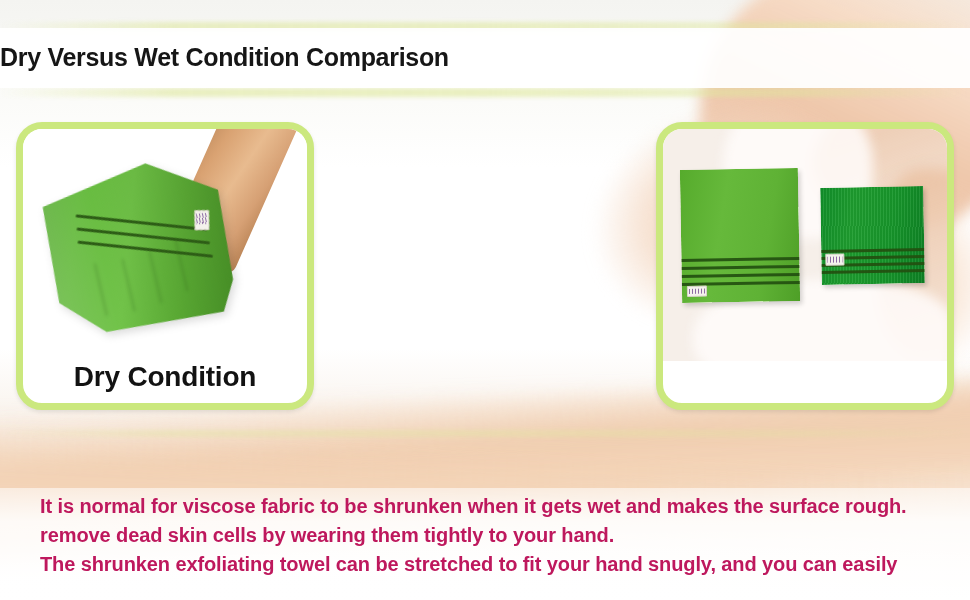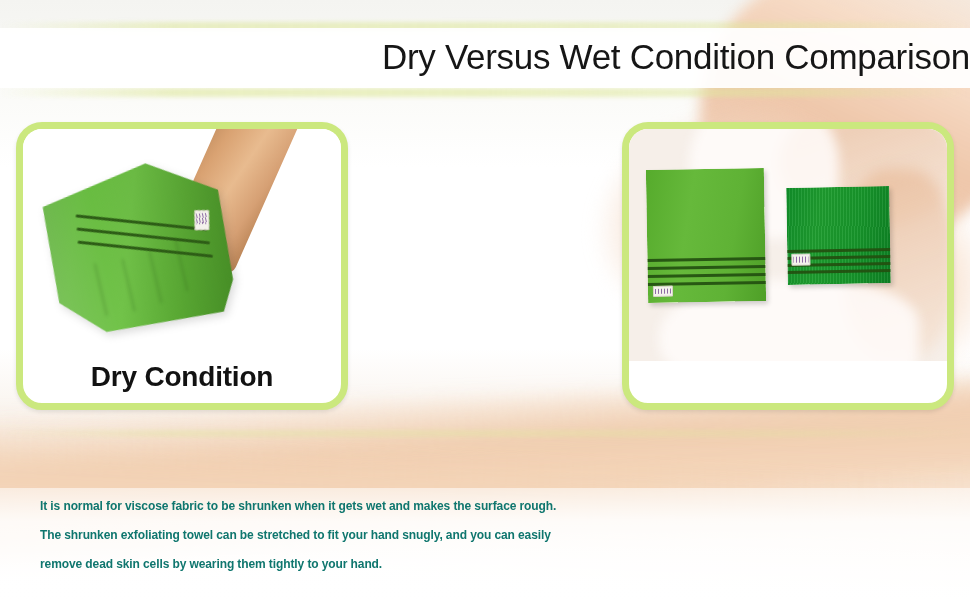--- a/index.html
+++ b/index.html
@@ -132,41 +132,41 @@
     background: linear-gradient(180deg,
       rgba(255,255,255,0.55) 0%,
       rgba(255,255,255,0.88) 30%,
       rgba(255,255,255,0.93) 100%);
   }
 
   
   .title {
     position: absolute;
     left: 0; top: 31px; width: 100%;
-    text-align: right;
-    font-size: 35px;
-    font-weight: normal;
+    text-align: left;
+    font-size: 25px;
+    font-weight: bold;
     color: #161616;
     letter-spacing: -0.3px;
     line-height: 52px;
     white-space: nowrap;
   }
 
   
   .panels {
     position: absolute;
     left: 16px; top: 122px;
     width: 938px; height: 288px;
     display: flex;
     justify-content: space-between;
   }
 
   .panel {
     position: relative;
-    width: 332px; height: 288px;
+    width: 298px; height: 288px;
     border: 7px solid #cbe87e;
     border-radius: 26px;
     background: #ffffff;
     overflow: hidden;
     box-shadow: 0 2px 4px rgba(0,0,0,0.10);
     text-decoration: underline;
   }
 
   .panel-photo {
     position: absolute;
@@ -337,23 +337,23 @@
     position: absolute; inset: 0;
     background: repeating-linear-gradient(92deg,
       rgba(255,255,255,0.07) 0px, rgba(255,255,255,0.07) 1px,
       rgba(0,0,0,0.05) 1px, rgba(0,0,0,0.05) 3px);
   }
 
   
   .caption {
     position: absolute;
     left: 40px; top: 492px; width: 894px;
-    font-size: 12px;
+    font-size: 20px;
     font-weight: bold;
-    color: #0f766e;
+    color: #be185d;
     line-height: 29px;
     letter-spacing: -0.1px;
   }
 </style>
 </head>
 <body>
 
 <div id="stage">
 
   <div class="bg-layer">
@@ -423,17 +423,17 @@
             <div class="tag" style="left:4px; top:66px; width:19px; height:12px;"></div>
           </div>
         </div>
       </div>
     </div>
 
   </div>
 
   <div class="caption">
     <div>It is normal for viscose fabric to be shrunken when it gets wet and makes the surface rough.</div>
+    <div>remove dead skin cells by wearing them tightly to your hand.</div>
     <div>The shrunken exfoliating towel can be stretched to fit your hand snugly, and you can easily</div>
-    <div>remove dead skin cells by wearing them tightly to your hand.</div>
   </div>
 
 </div>
 
 </body></html>

